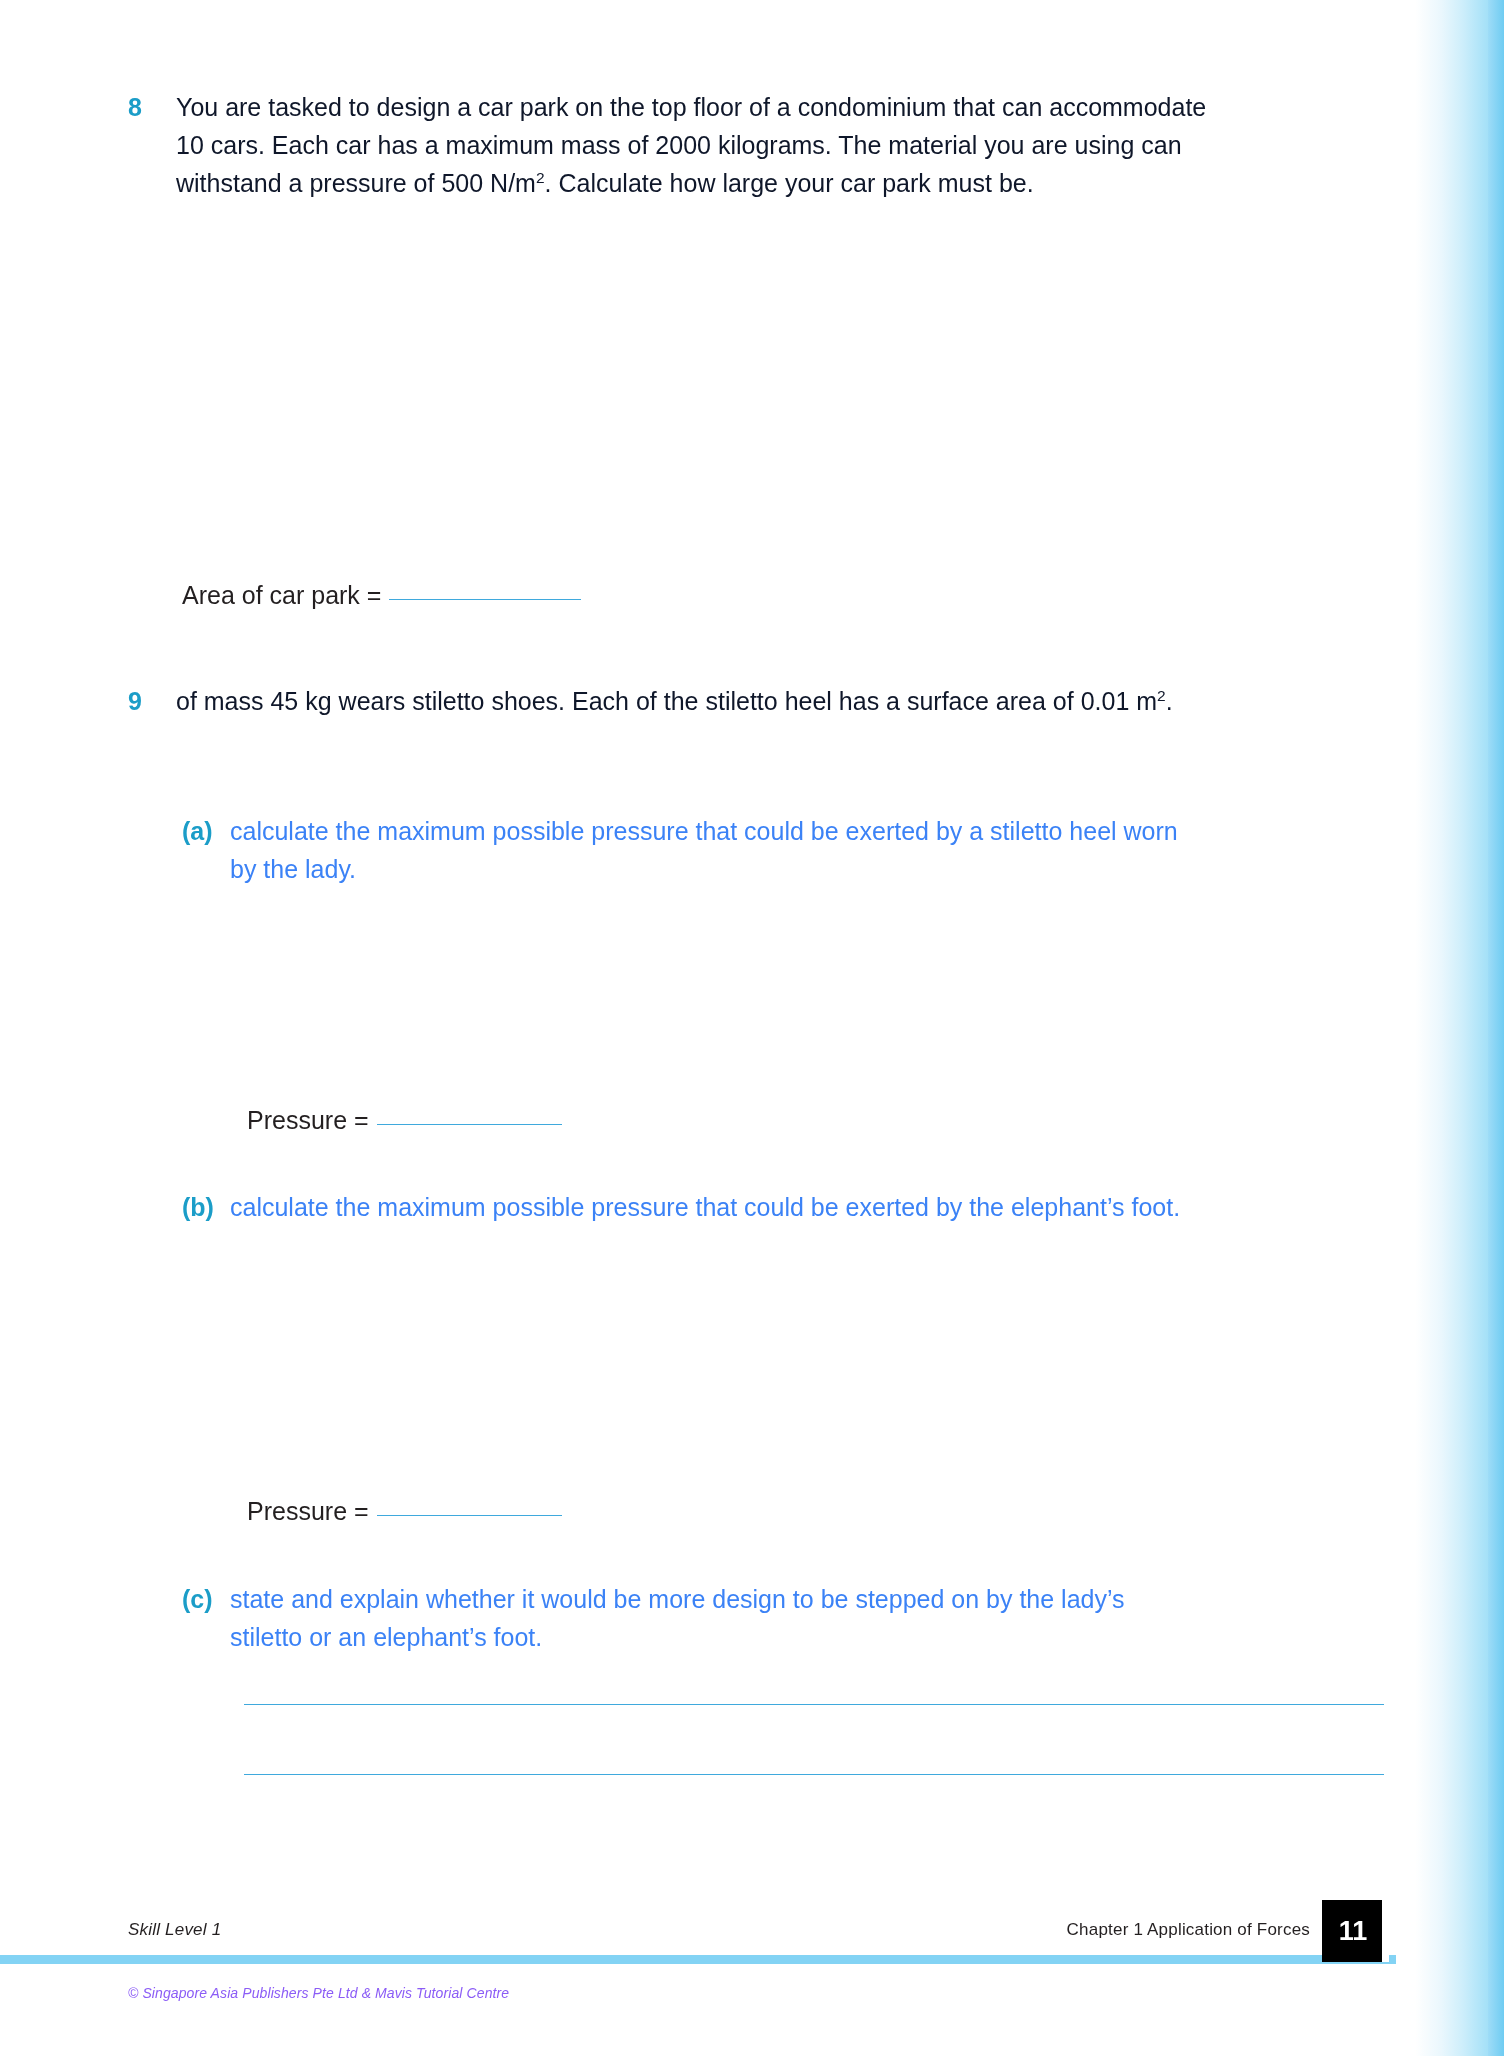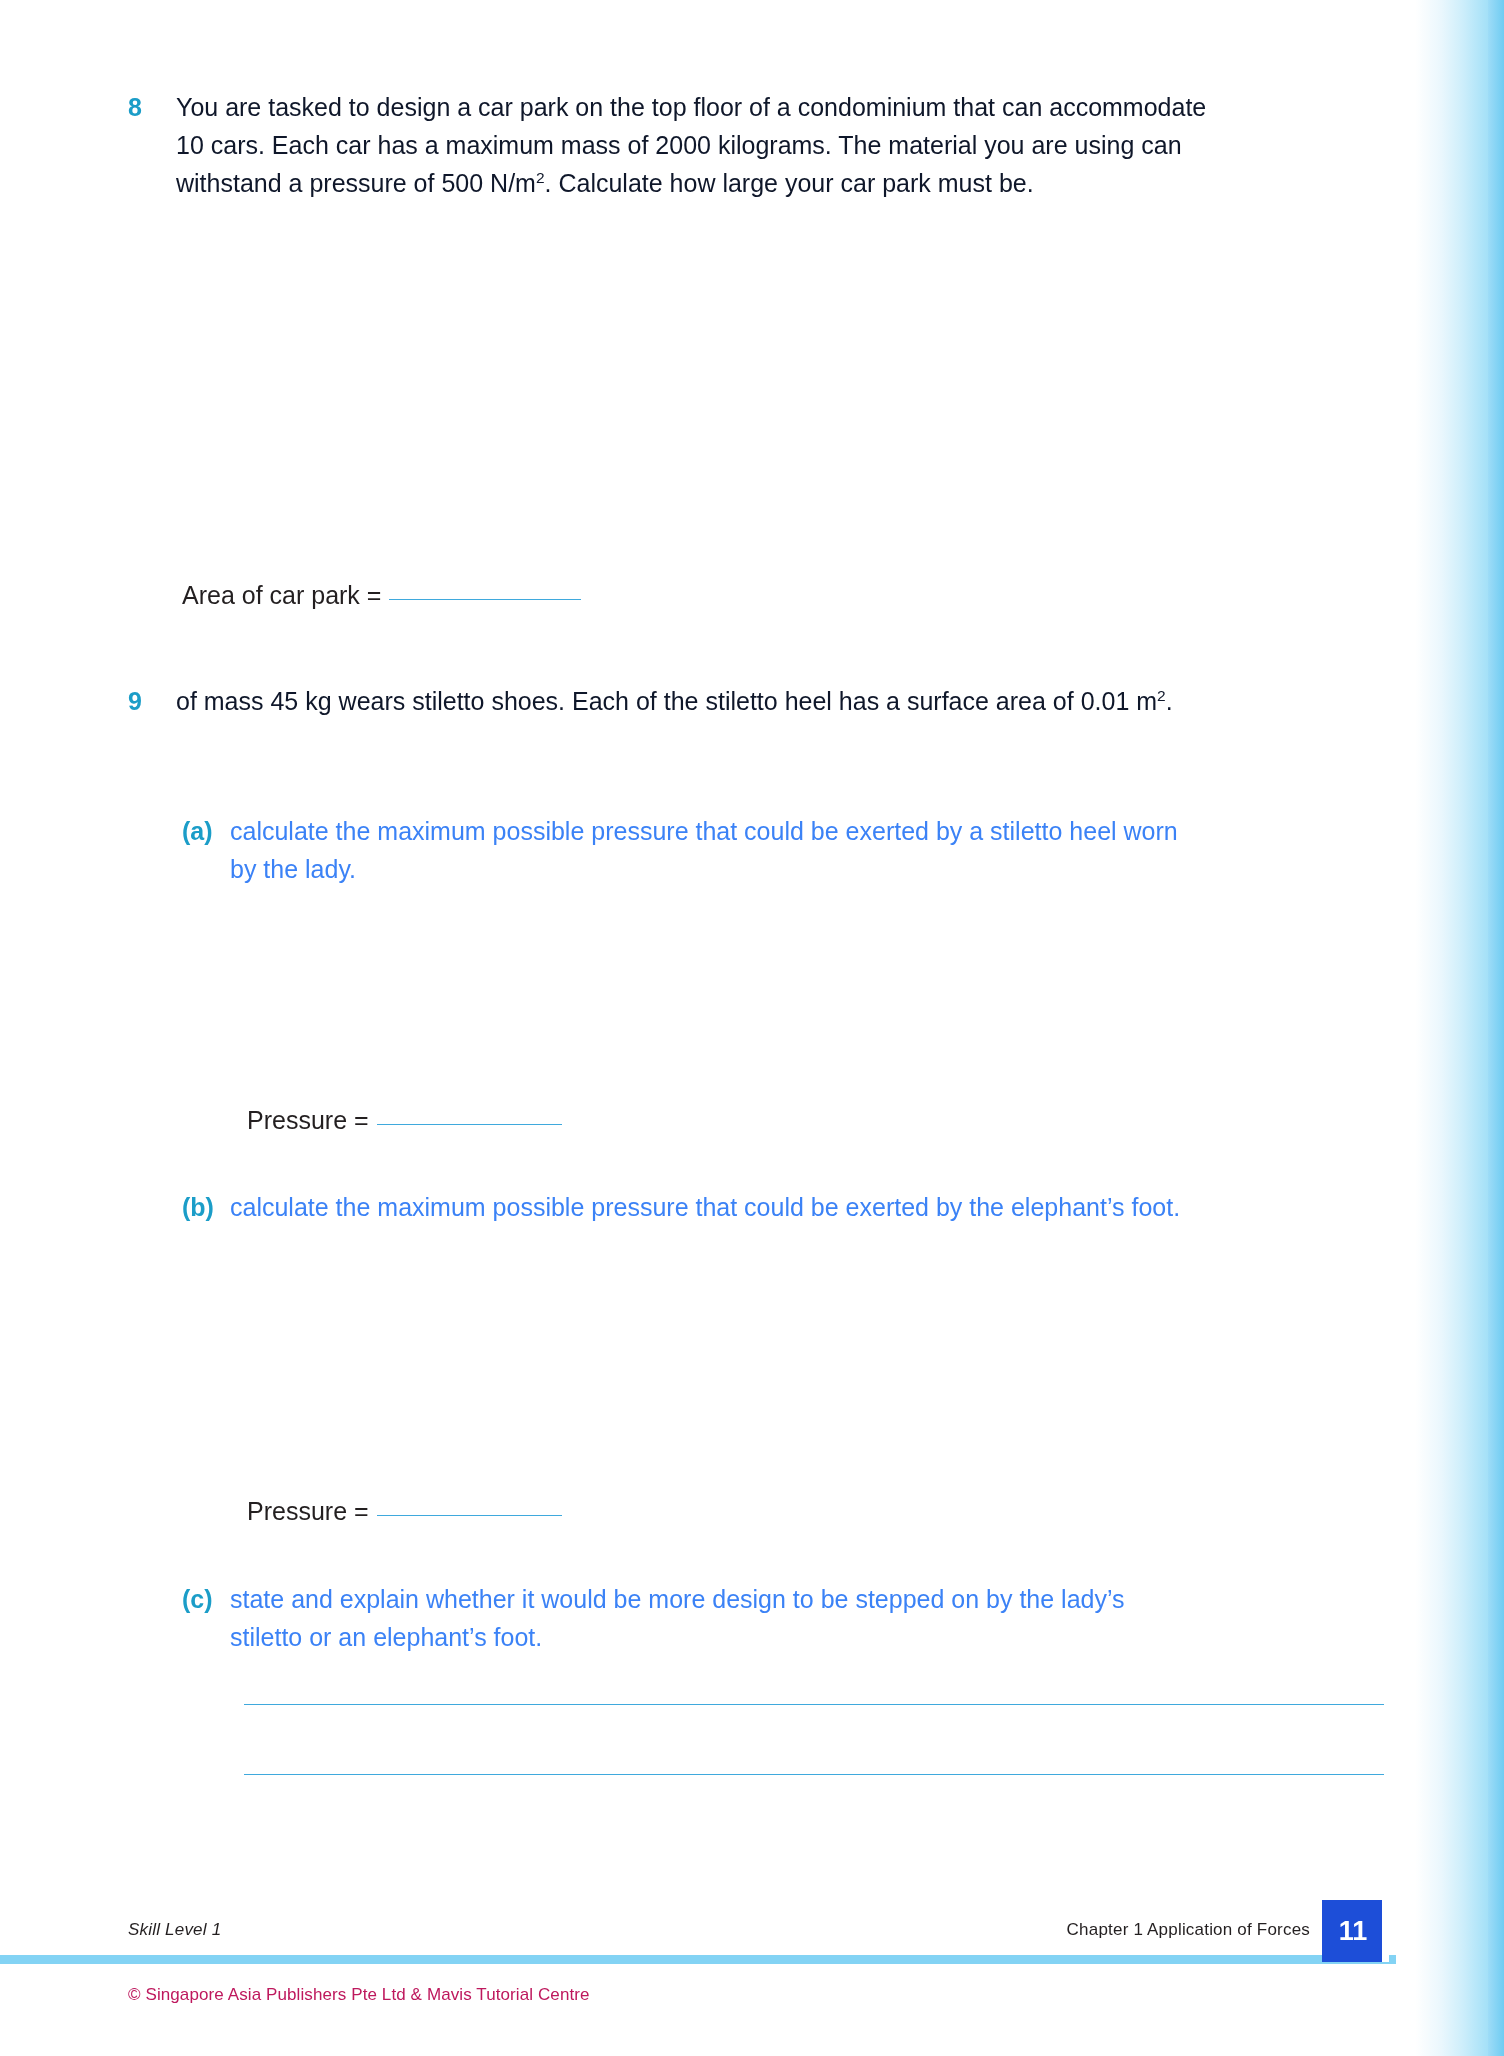--- a/index.html
+++ b/index.html
@@ -139,38 +139,39 @@
     position: absolute;
     font-size: 17px;
     color: #231f20;
     letter-spacing: 0.2px;
     text-align: right;
   }
   .page-badge {
     position: absolute;
     width: 62px;
     height: 62px;
-    background: #1d4ed8;
+    background: #000000;
     color: #ffffff;
     font-size: 27px;
     font-weight: bold;
     display: flex;
     align-items: center;
     justify-content: center;
   }
   .page-badge-notch {
     position: absolute;
     width: 7px;
     height: 62px;
     background: #ffffff;
   }
   .copyright {
     position: absolute;
-    font-size: 17px;
-    color: #be185d;
+    font-size: 14px;
+    font-style: italic;
+    color: #8b5cf6;
     letter-spacing: 0.1px;
   }
 </style>
 </head>
 <body>
 
 <div class="page">
 
   <div class="content">
 

